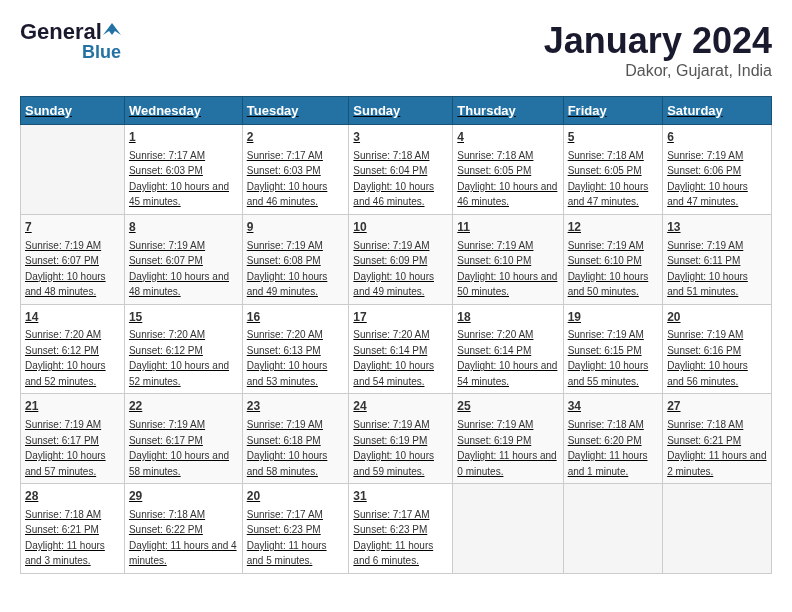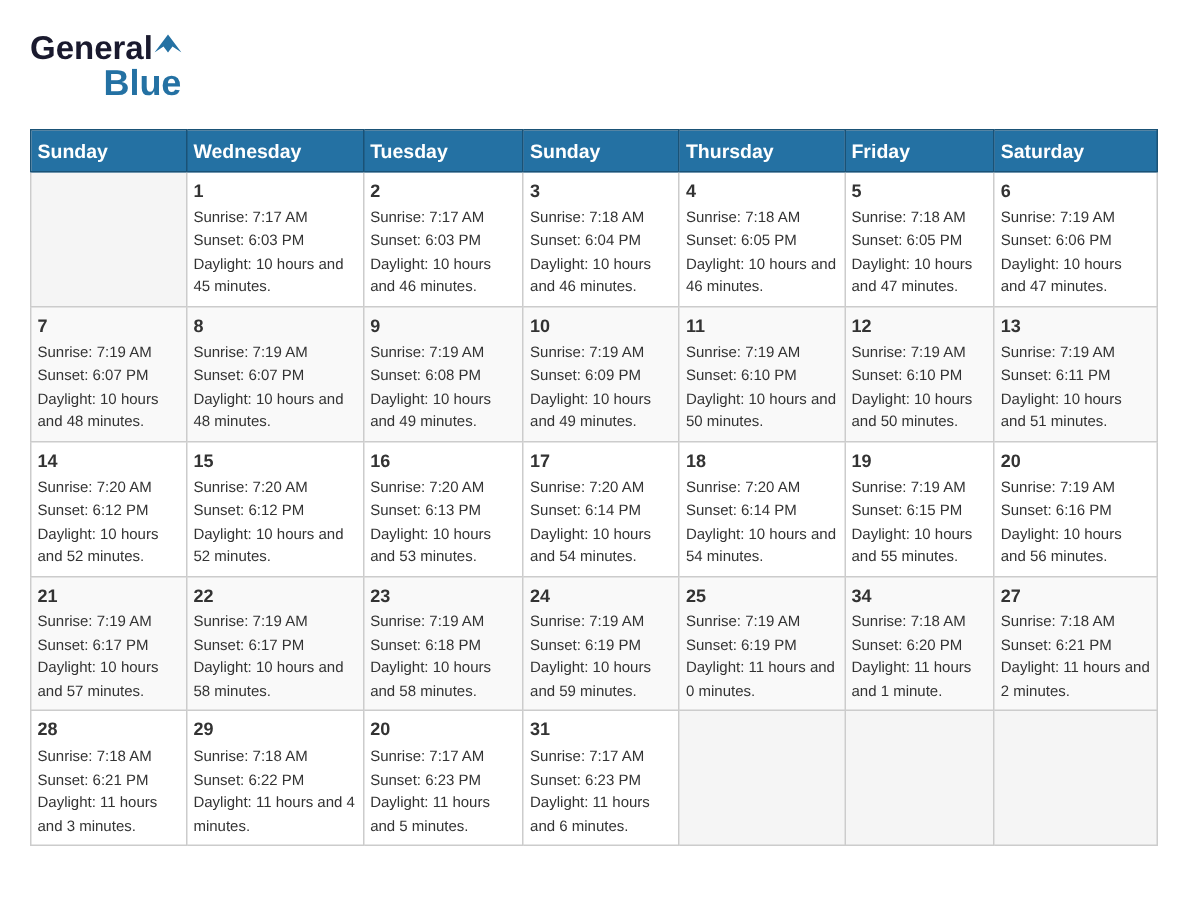--- a/index.html
+++ b/index.html
@@ -30,20 +30,21 @@
       color: #1a1a2e;
     }
     .location {
       font-size: 16px;
       color: #555;
     }
     table {
       width: 100%;
       border-collapse: collapse;
       font-size: 11px;
+      text-decoration: underline;
     }
     thead tr th {
       background-color: #2471a3;
       color: #fff;
       padding: 6px 4px;
       text-align: left;
       font-size: 13px;
       font-weight: bold;
       border: 1px solid #1a5276;
     }
@@ -79,21 +80,25 @@
 <body>
 
 <div class="header">
   <div class="logo">
     <div style="display:flex; align-items:center; line-height:1.1;">
       <span style="font-size:22px; font-weight:bold; color:#1a1a2e;">General</span>
       <svg width="18" height="18" viewBox="0 0 18 18" style="margin-left:1px; margin-top:-4px;">
         <polygon points="9,2 18,14 12,10 9,14 6,10 0,14" fill="#2471a3"></polygon>
       </svg>
     </div>
-    <span style="font-size:24px; font-weight:bold; color:#2471a3; margin-top:-2px;">Blue</span>
+    <span style="font-size:18px; font-weight:bold; color:#2471a3; margin-top:-2px;">Blue</span>
+  </div>
+  <div class="title-area">
+    <div class="month-title">January 2024</div>
+    <div class="location">Dakor, Gujarat, India</div>
   </div>
 </div>
 
 <table>
   <thead>
     <tr>
     <th>Sunday</th>
         <th>Wednesday</th>
         <th>Tuesday</th>
         <th>Sunday</th>

